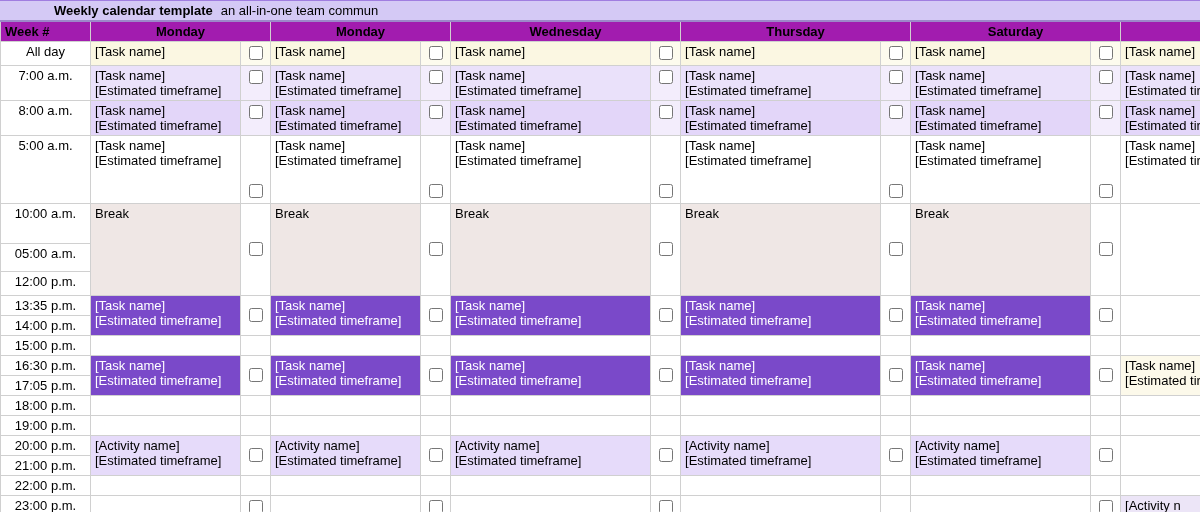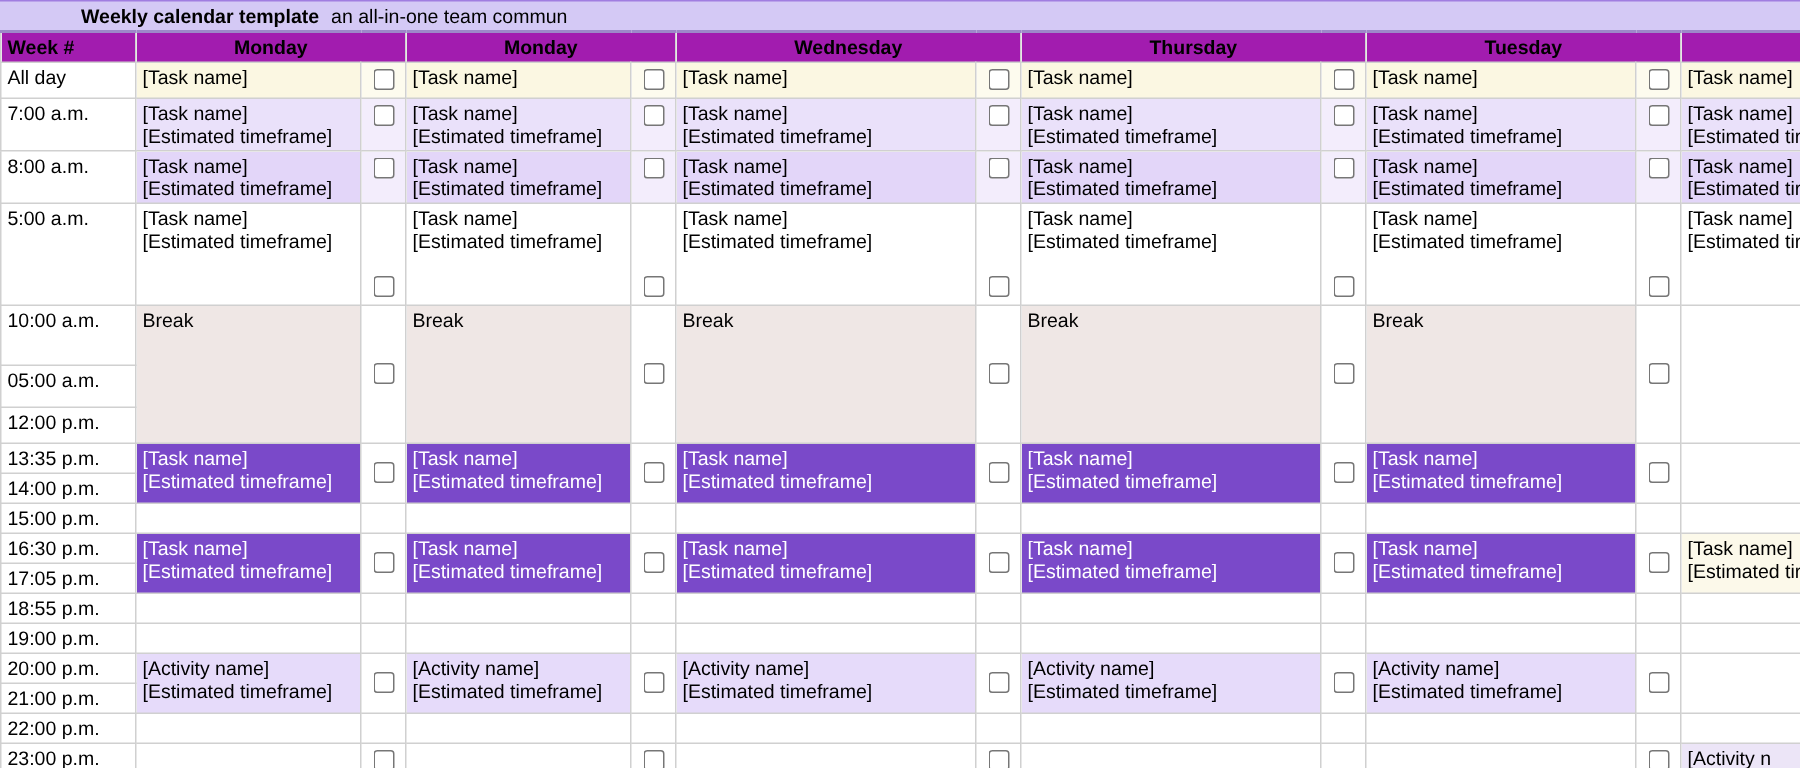--- a/index.html
+++ b/index.html
@@ -76,21 +76,21 @@
     white-space: nowrap;
   }
   table.cal th {
     font-weight: bold;
     text-align: center;
     background: #a21caf;
     border-top: 2px solid #9d88c9;
   }
   table.cal td.timecell {
     font-weight: normal;
-    text-align: left;
+    text-align: center;
     padding-left: 4px;
   }
   .task-two {
     line-height: 15px;
     font-size: 13px;
   }
   .cb-cell {
     text-align: center;
     vertical-align: middle;
   }
@@ -142,21 +142,21 @@
     <col style="width:80px">
   </colgroup>
 
   <tbody>
       <tr>
     <th style="text-align:left;padding-left:4px">Week #</th>
     <th colspan="2">Monday</th>
     <th colspan="2">Monday</th>
     <th colspan="2">Wednesday</th>
     <th colspan="2">Thursday</th>
-    <th colspan="2">Tuesday</th>
+    <th colspan="2">Saturday</th>
     <th></th>
   </tr>
 
   <tr>
     <td class="timecell">All day</td>
     <td class="bg-cream">[Task name]</td>
     <td class="cb-cell cb-cream"><input type="checkbox" style=""></td>
     <td class="bg-cream">[Task name]</td>
     <td class="cb-cell cb-cream"><input type="checkbox" style=""></td>
     <td class="bg-cream">[Task name]</td>
@@ -279,21 +279,21 @@
     <td class="cb-cell" rowspan="2" style="vertical-align:middle"><input type="checkbox" style=""></td>
     <td class="bg-purple task-two" rowspan="2"><span>[Task name]</span><br><span>[Estimated timeframe]</span></td>
     <td class="cb-cell" rowspan="2" style="vertical-align:middle"><input type="checkbox" style=""></td>
     <td class="bg-offwh task-two" rowspan="2"><span>[Task name]</span><br><span>[Estimated tir</span></td>
   </tr>
   <tr>
     <td class="timecell">17:05 p.m.</td>
   </tr>
 
   <tr>
-    <td class="timecell">18:55 p.m.</td>
+    <td class="timecell">18:00 p.m.</td>
     <td></td>
         <td class="cb-cell"></td>
     <td></td>
         <td class="cb-cell"></td>
     <td></td>
         <td class="cb-cell"></td>
     <td></td>
         <td class="cb-cell"></td>
     <td></td>
         <td class="cb-cell"></td>

